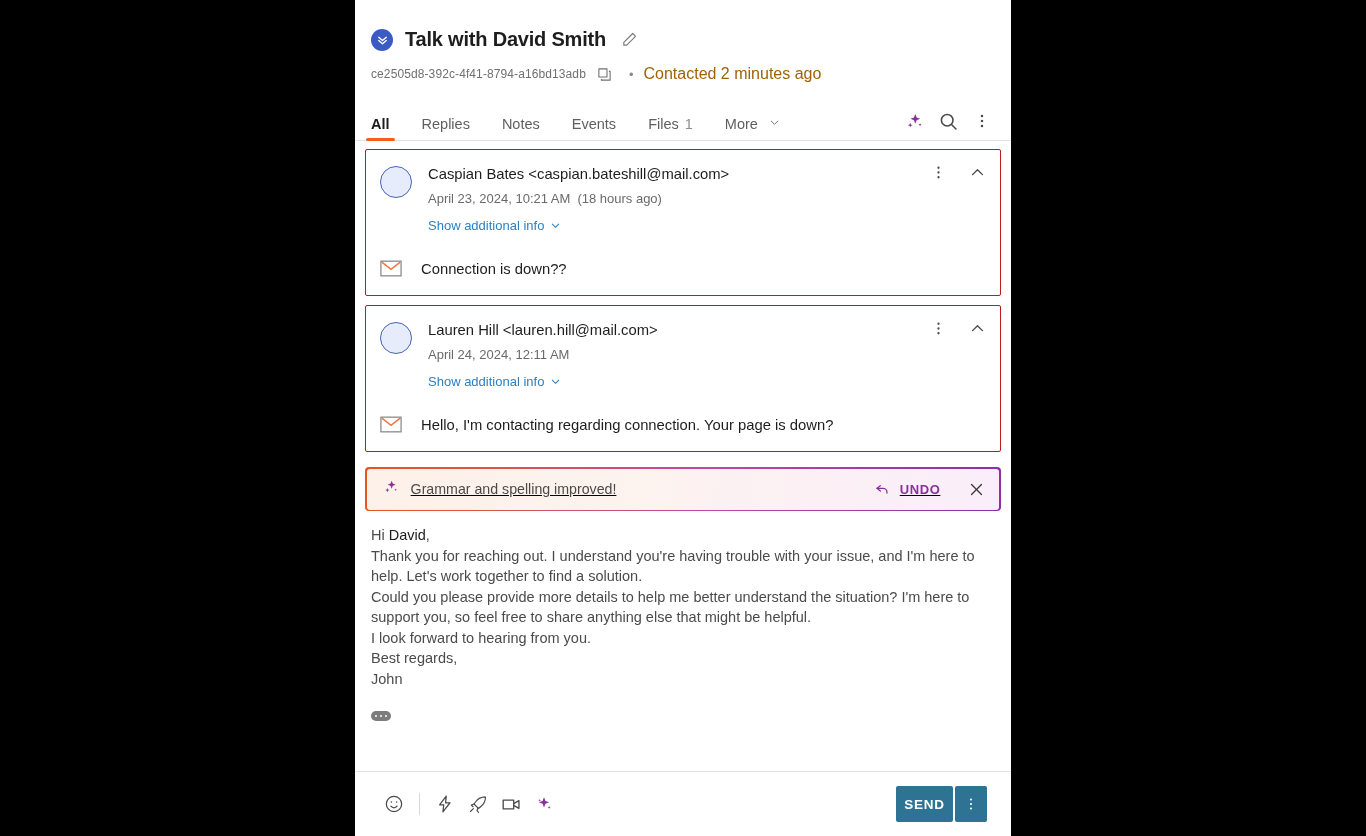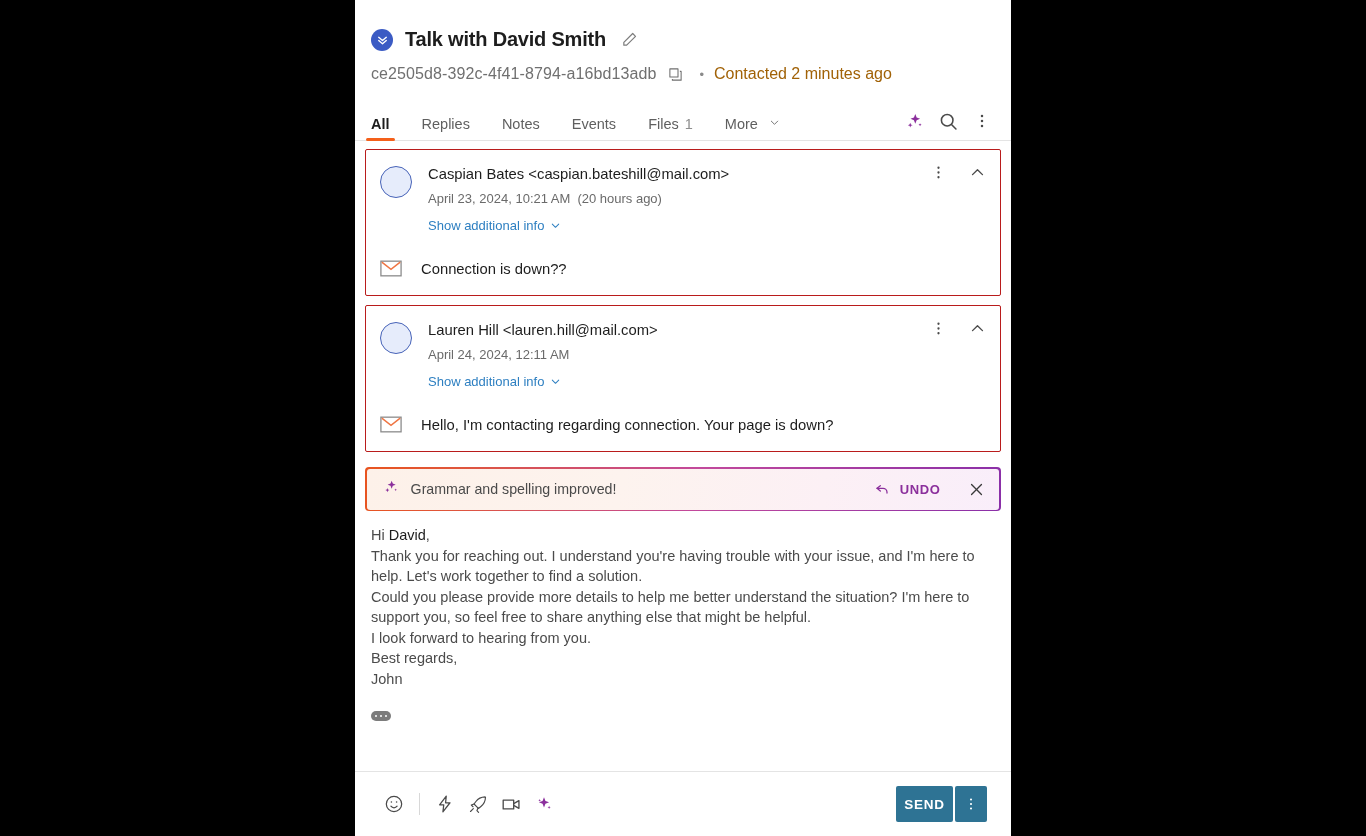--- a/index.html
+++ b/index.html
@@ -31,21 +31,21 @@
     font-size: 20px; font-weight: bold; color: #1d1d1d;
     letter-spacing: -0.2px; white-space: nowrap;
   }
   .pencil-btn {
     width: 22px; height: 22px; display:flex; align-items:center; justify-content:center;
     cursor: pointer; opacity: .72;
   }
 
   .sub-row { display: flex; align-items: center; margin-top: 12px; height: 22px; }
   .conv-id {
-    font-size: 16px; color: #707070; letter-spacing: .1px; white-space: nowrap;
+    font-size: 12px; color: #707070; letter-spacing: .1px; white-space: nowrap;
   }
   .copy-btn {
     margin-left: 9px; width: 20px; height: 20px; cursor: pointer;
     display:flex; align-items:center; justify-content:center;
   }
   .dot-sep { margin: 0 10px 0 14px; color: #8a8a8a; font-size: 13px; line-height: 1; }
   .contacted { font-size: 16px; color: #a16207; white-space: nowrap; }
 
   
   .tabbar {
@@ -107,20 +107,21 @@
   .env-icon { width: 22px; height: 17px; flex: 0 0 auto; }
   .msg-text { margin-left: 19px; font-size: 14.8px; color: #1d1d1d; }
 
   
   .banner-wrap { padding: 6px 10px 0 10px; flex: 0 0 auto; }
   .banner {
     position: relative;
     border-radius: 4px;
     padding: 1.6px;
     background: linear-gradient(100deg, #e8541f 0%, #e0563a 14%, #c2499c 52%, #8a2fa8 100%);
+    text-decoration: underline;
   }
   .banner-inner {
     border-radius: 3px;
     background: linear-gradient(100deg, #fdf1e9 0%, #fdf3ee 40%, #fcf0f5 72%, #f9eefa 100%);
     height: 41px;
     display: flex; align-items: center;
     padding: 0 14px 0 16px;
   }
   .banner-text { font-size: 14.2px; color: #4a4a4a; margin-left: 12px; }
   .banner-spacer { flex: 1 1 auto; }
@@ -258,21 +259,21 @@
     </div>
 
     <div class="thread">
 
       <div class="msg-card">
         <div class="msg-top">
           <div class="avatar"></div>
           <div class="msg-meta">
             <div class="msg-from">Caspian Bates &lt;caspian.bateshill@mail.com&gt;</div>
             <div class="msg-date">
-              <span>April 23, 2024, 10:21 AM</span><span class="rel">(20 hours ago)</span>
+              <span>April 23, 2024, 10:21 AM</span><span class="rel">(18 hours ago)</span>
             </div>
             <div class="show-info">
               <span>Show additional info</span>
               <svg width="11" height="11" viewBox="0 0 24 24" fill="none" stroke="#2d7fc1" stroke-width="2.2" stroke-linecap="round" stroke-linejoin="round">
                   <polyline points="5,9 12,16 19,9"></polyline>
                 </svg>
             </div>
           </div>
           <div class="msg-actions">
             <span class="icon-btn">

